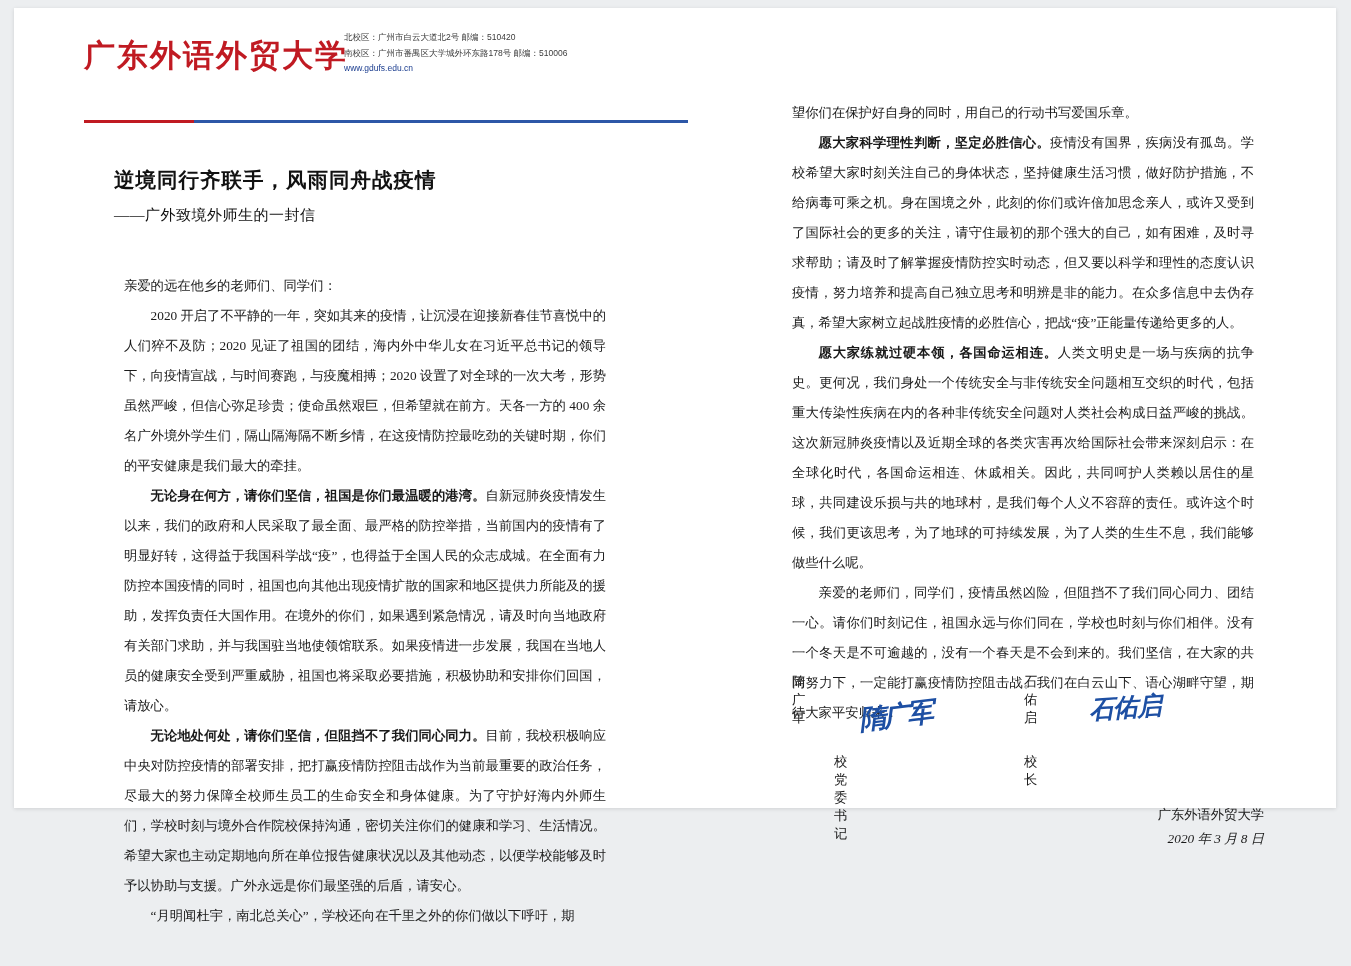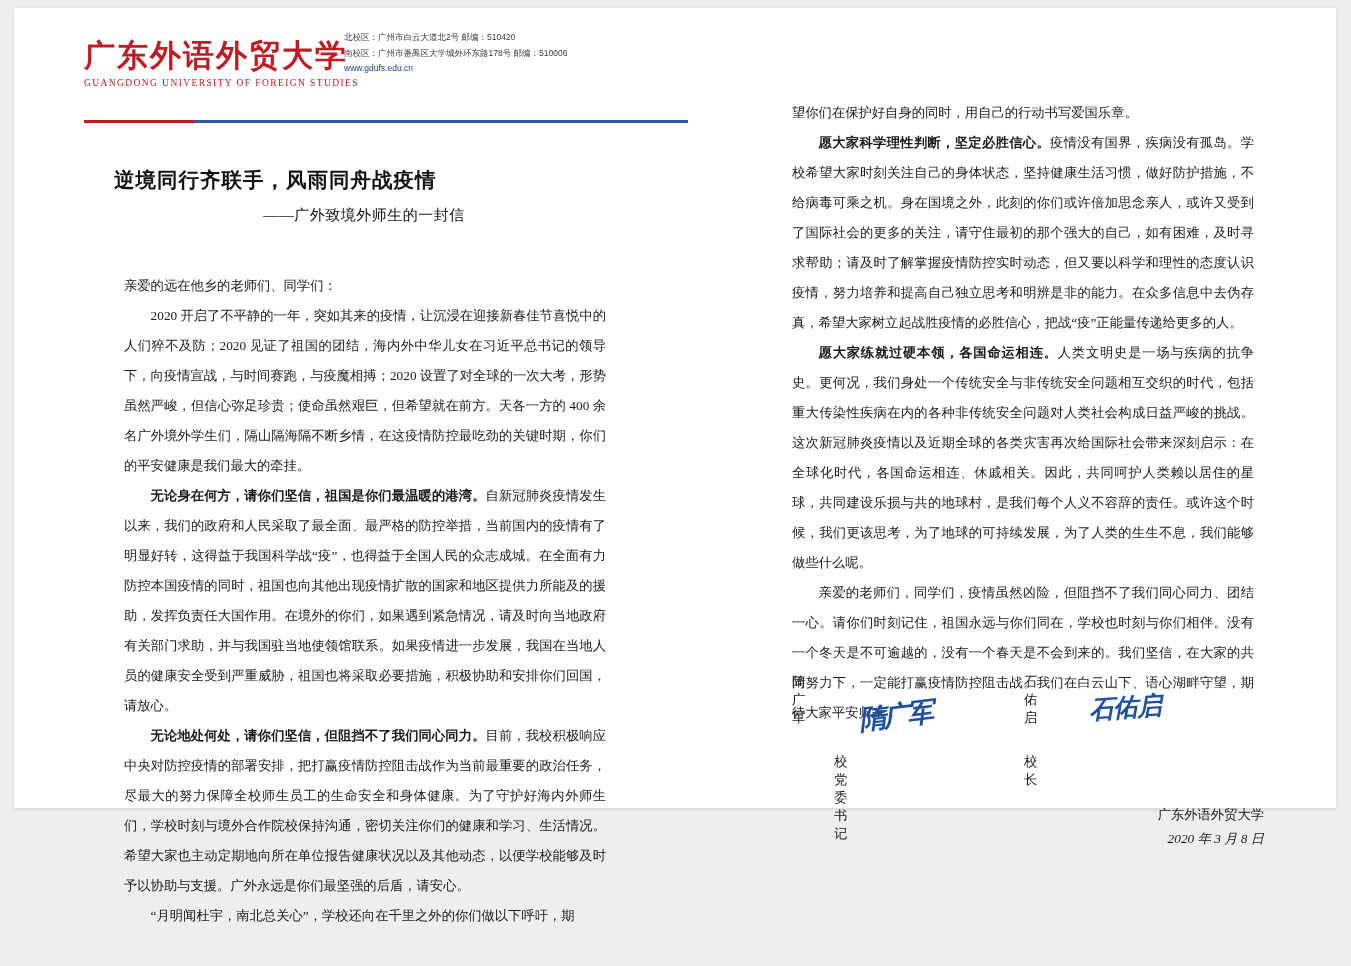--- a/index.html
+++ b/index.html
@@ -87,21 +87,20 @@
     font-size: 20.5px;
     font-weight: bold;
     color: #111;
     letter-spacing: 1px;
   }
   .subtitle {
     position: absolute;
     left: 100px;
     top: 198px;
     width: 500px;
-    text-align: center;
     font-size: 15px;
     color: #111;
     letter-spacing: 0.5px;
   }
 
   
   .col {
     position: absolute;
     font-size: 13.3px;
     line-height: 30px;
@@ -159,21 +158,20 @@
   }
 </style>
 </head>
 <body>
 
 <div class="page">
   <div class="sheet">
 
     <div class="letterhead">
       <div class="logo-cn">广东外语外贸大学</div>
-      <div class="logo-en">GUANGDONG UNIVERSITY OF FOREIGN STUDIES</div>
     </div>
     <div class="addr">
       <div>北校区：广州市白云大道北2号   邮编：510420</div>
       <div>南校区：广州市番禺区大学城外环东路178号  邮编：510006</div>
       <div class="url">www.gdufs.edu.cn</div>
     </div>
     <div class="rule-wrap">
       <div class="rule-red"></div>
       <div class="rule-blue"></div>
     </div>

